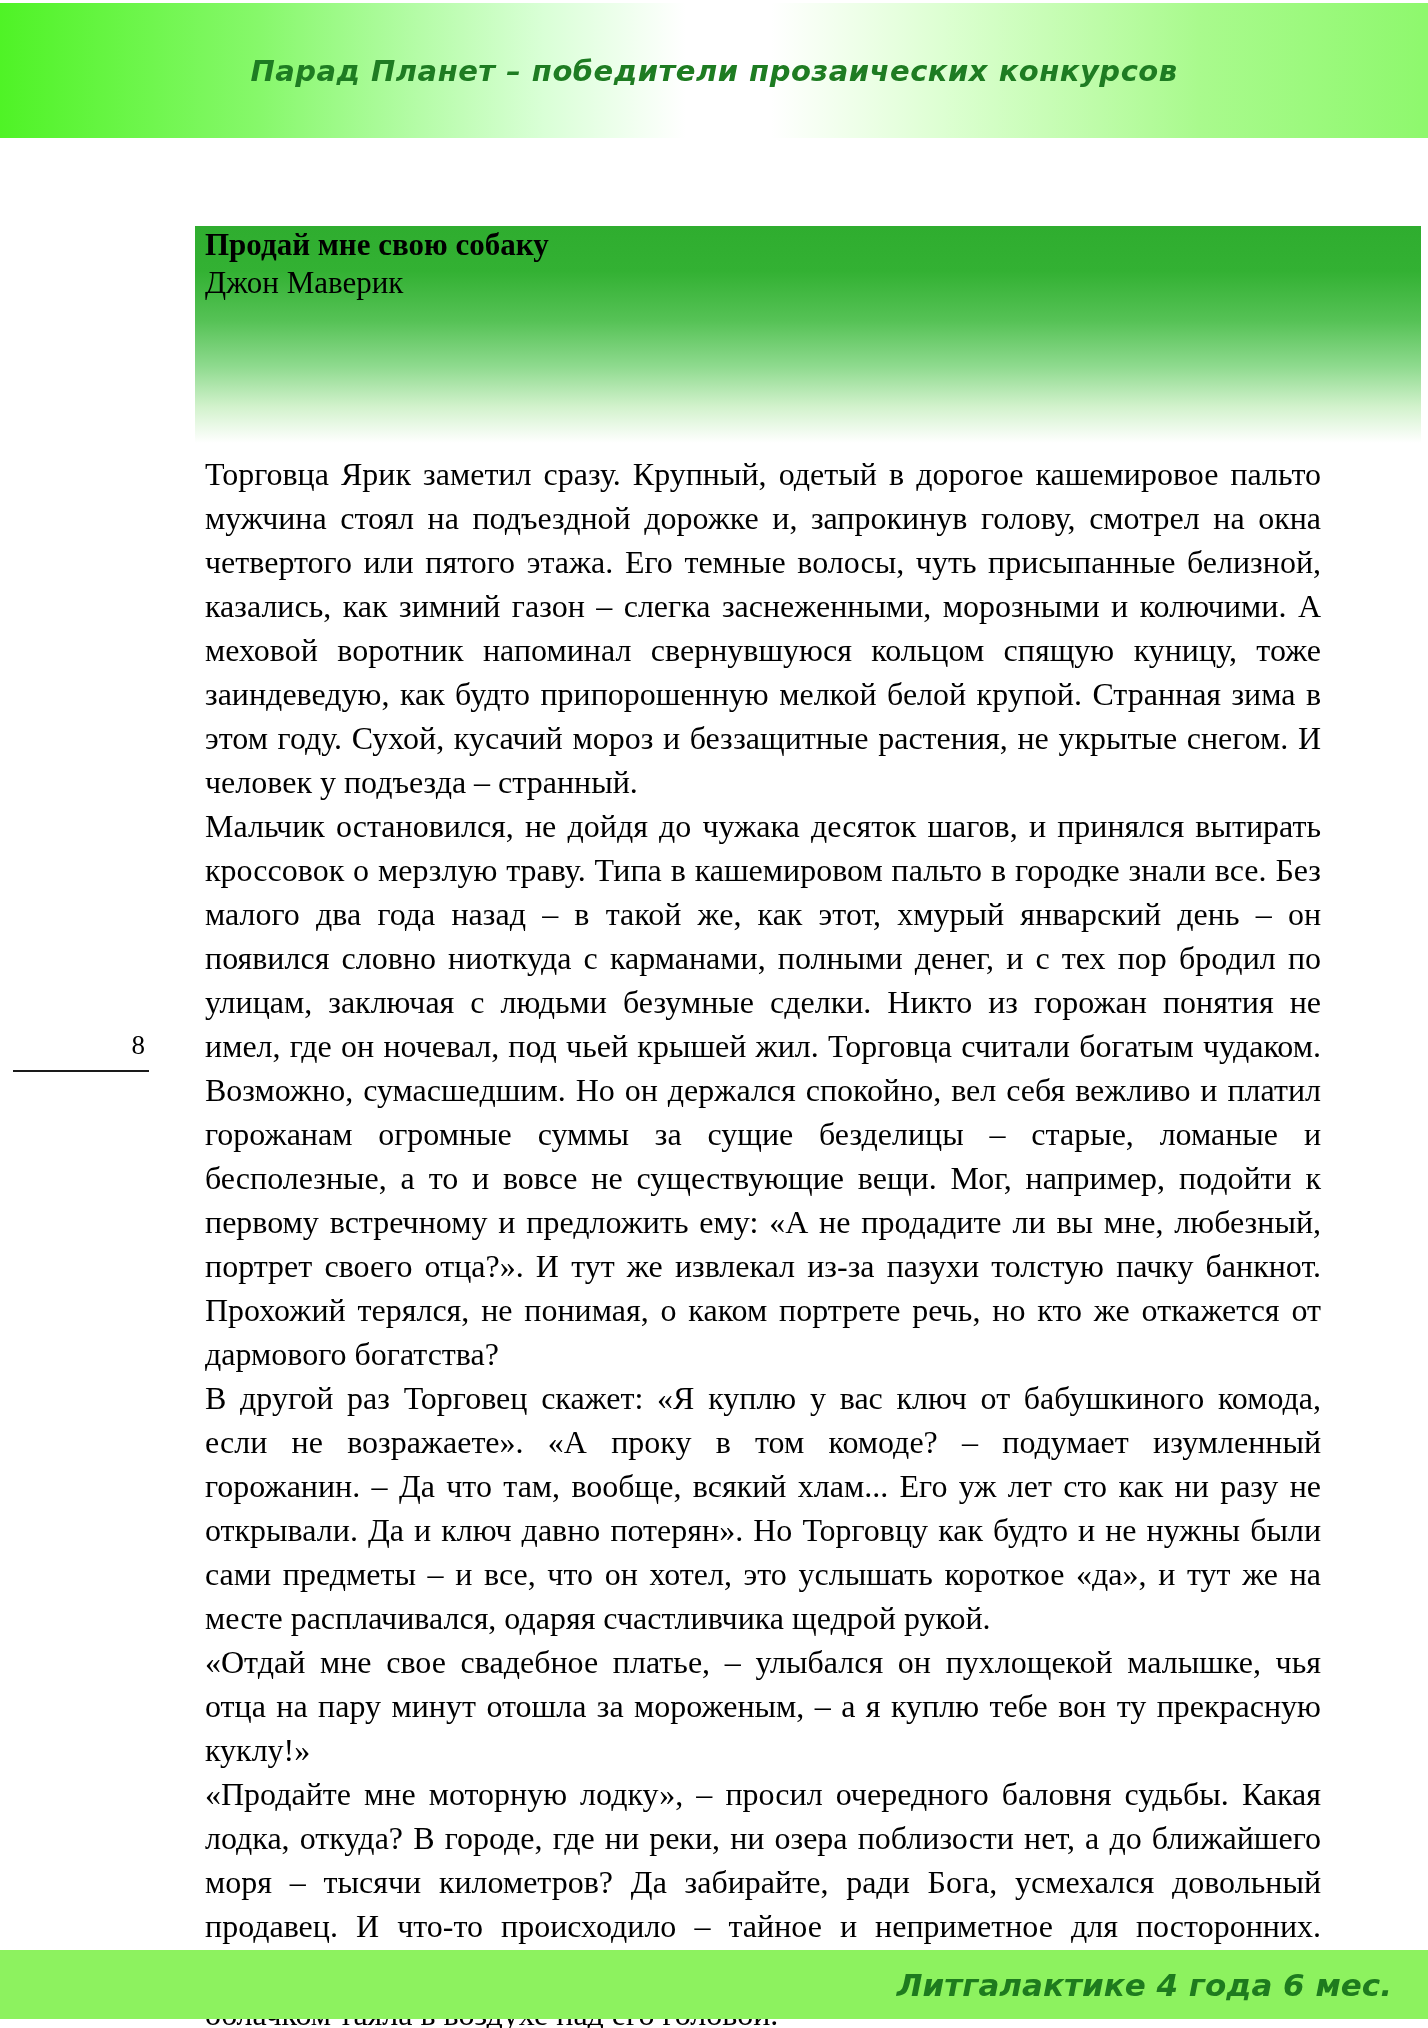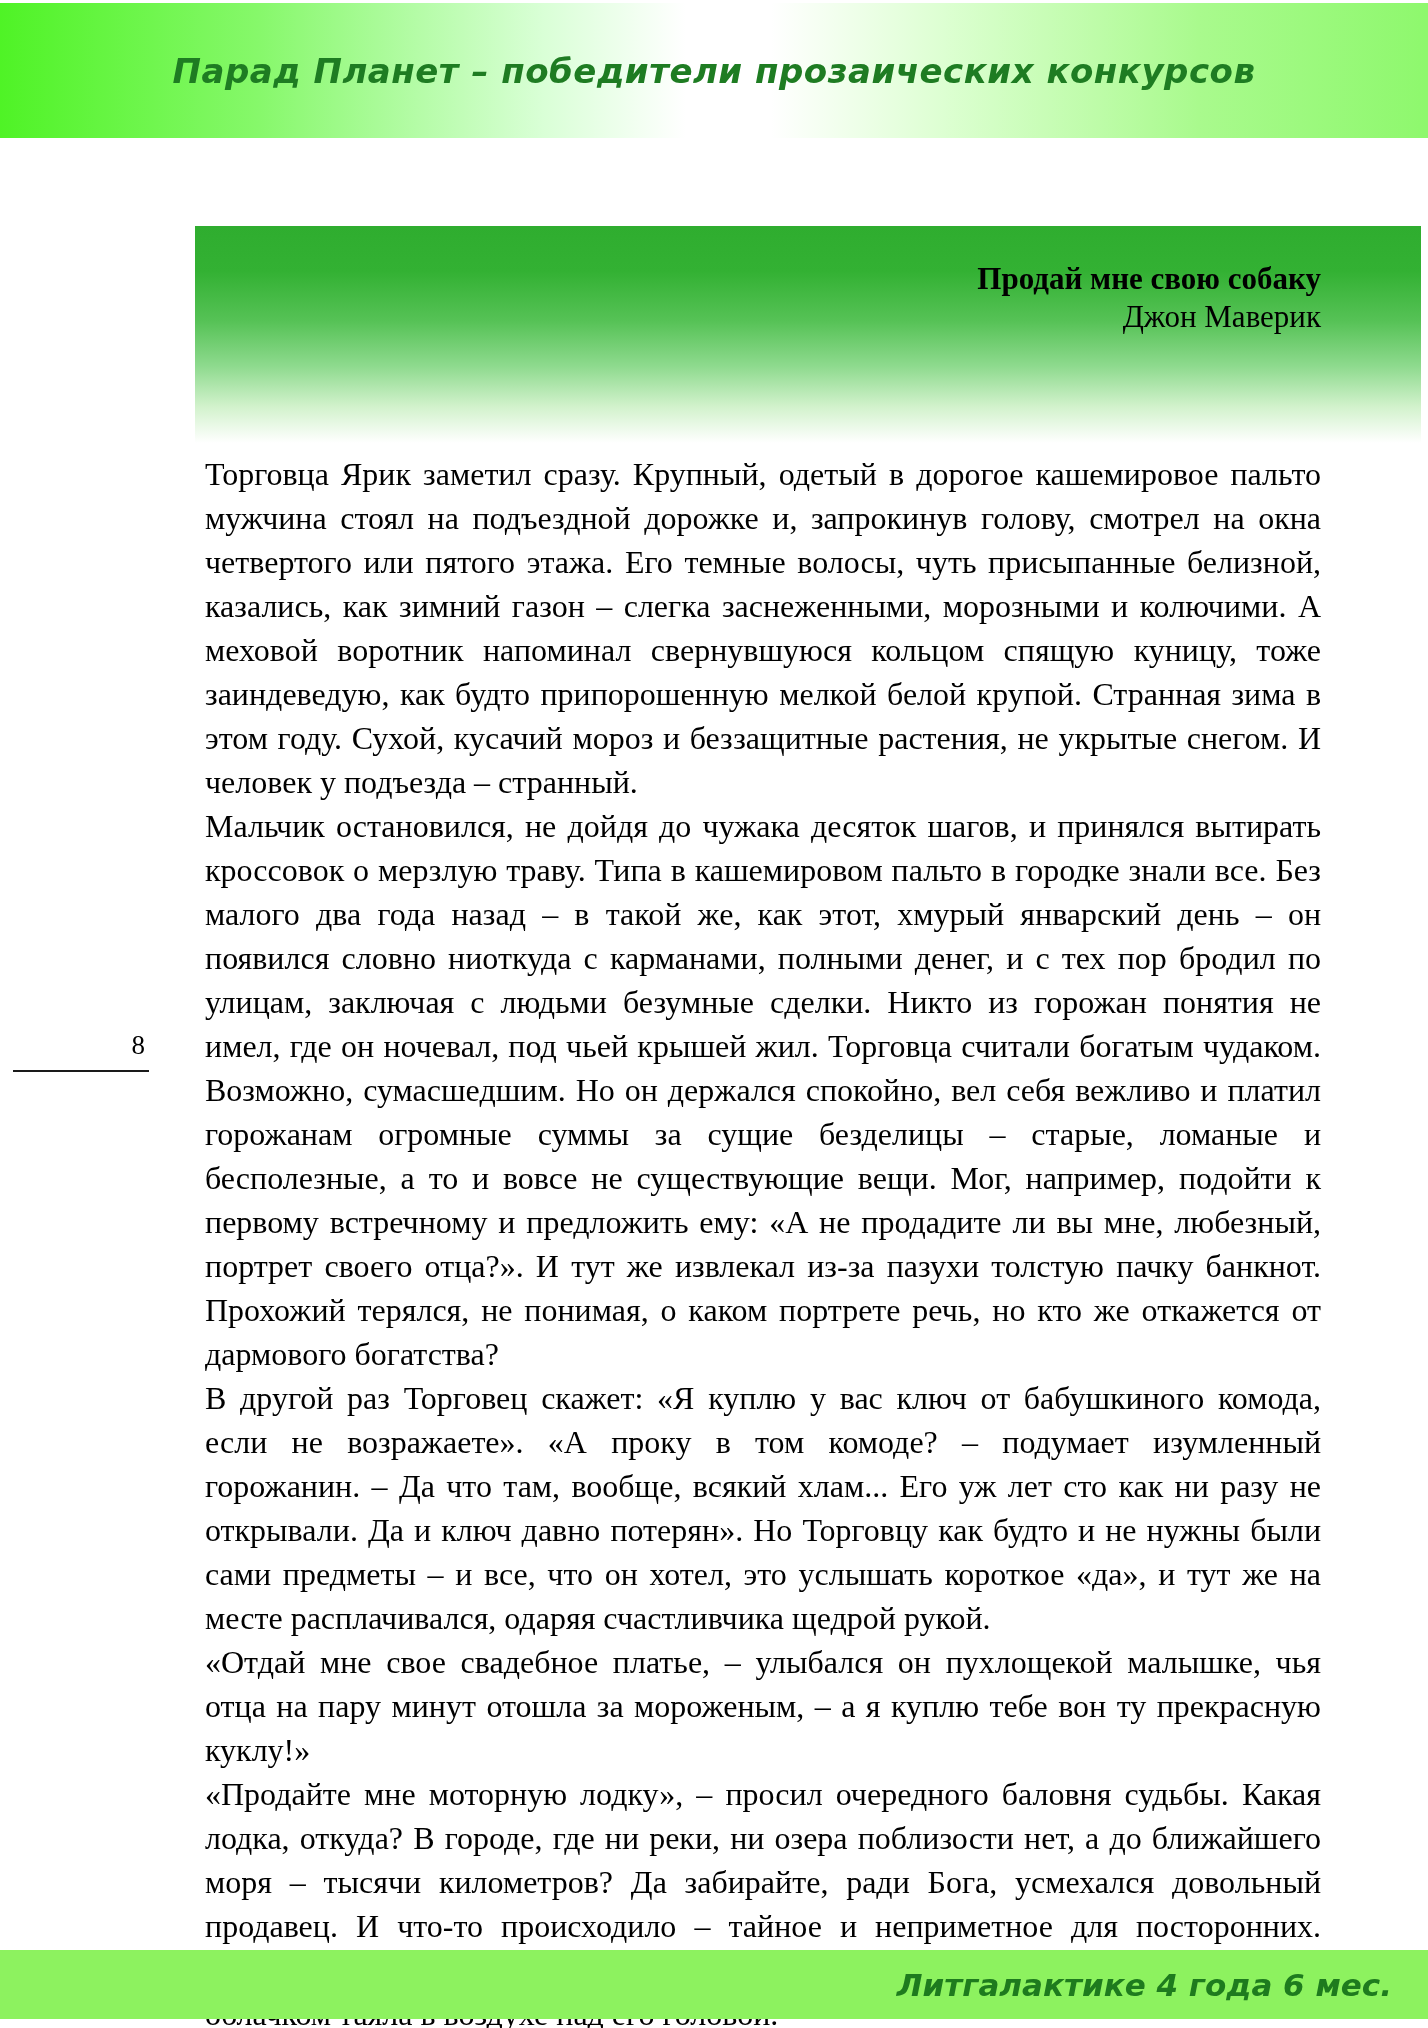--- a/index.html
+++ b/index.html
@@ -16,43 +16,42 @@
     position: absolute; left: 0; top: 3px;
     width: 1428px; height: 135px;
     background: linear-gradient(90deg,
       #4ff326 0%, #86f86a 18%, #d9ffd6 38%, #ffffff 48%,
       #ffffff 54%, #ddffd2 66%, #a9fa8d 84%, #8ef86d 100%);
     display: flex; align-items: center; justify-content: center;
   }
   .header-title {
     font-family: "DejaVu Sans", sans-serif;
     font-style: italic; font-weight: bold;
-    font-size: 34px; letter-spacing: 0.5px;
+    font-size: 29px; letter-spacing: 0.5px;
     color: #1e7c22;
   }
 
   
   .contest-banner {
     position: absolute; left: 195px; top: 226px;
     width: 1226px; height: 226px;
     background: linear-gradient(180deg,
       #2fad2f 0%, #33b133 20%, #56c256 42%, #8eda8e 62%,
       #d2f2cc 80%, #ffffff 96%);
   }
   .contest-heading {
     padding: 8px 0 0 10px;
     font-weight: bold;
     font-size: 32px;
     color: #ffffff;
     white-space: nowrap;
   }
   .banner-title-block {
     width: 1116px; margin-left: 10px;
-    margin-top: 34px;
-    text-align: right;
+    text-align: left;
   }
   .story-title {
     font-weight: bold;
     font-size: 31px;
     color: #000000;
     line-height: 38px;
   }
   .story-author {
     font-size: 31px;
     color: #000000;

